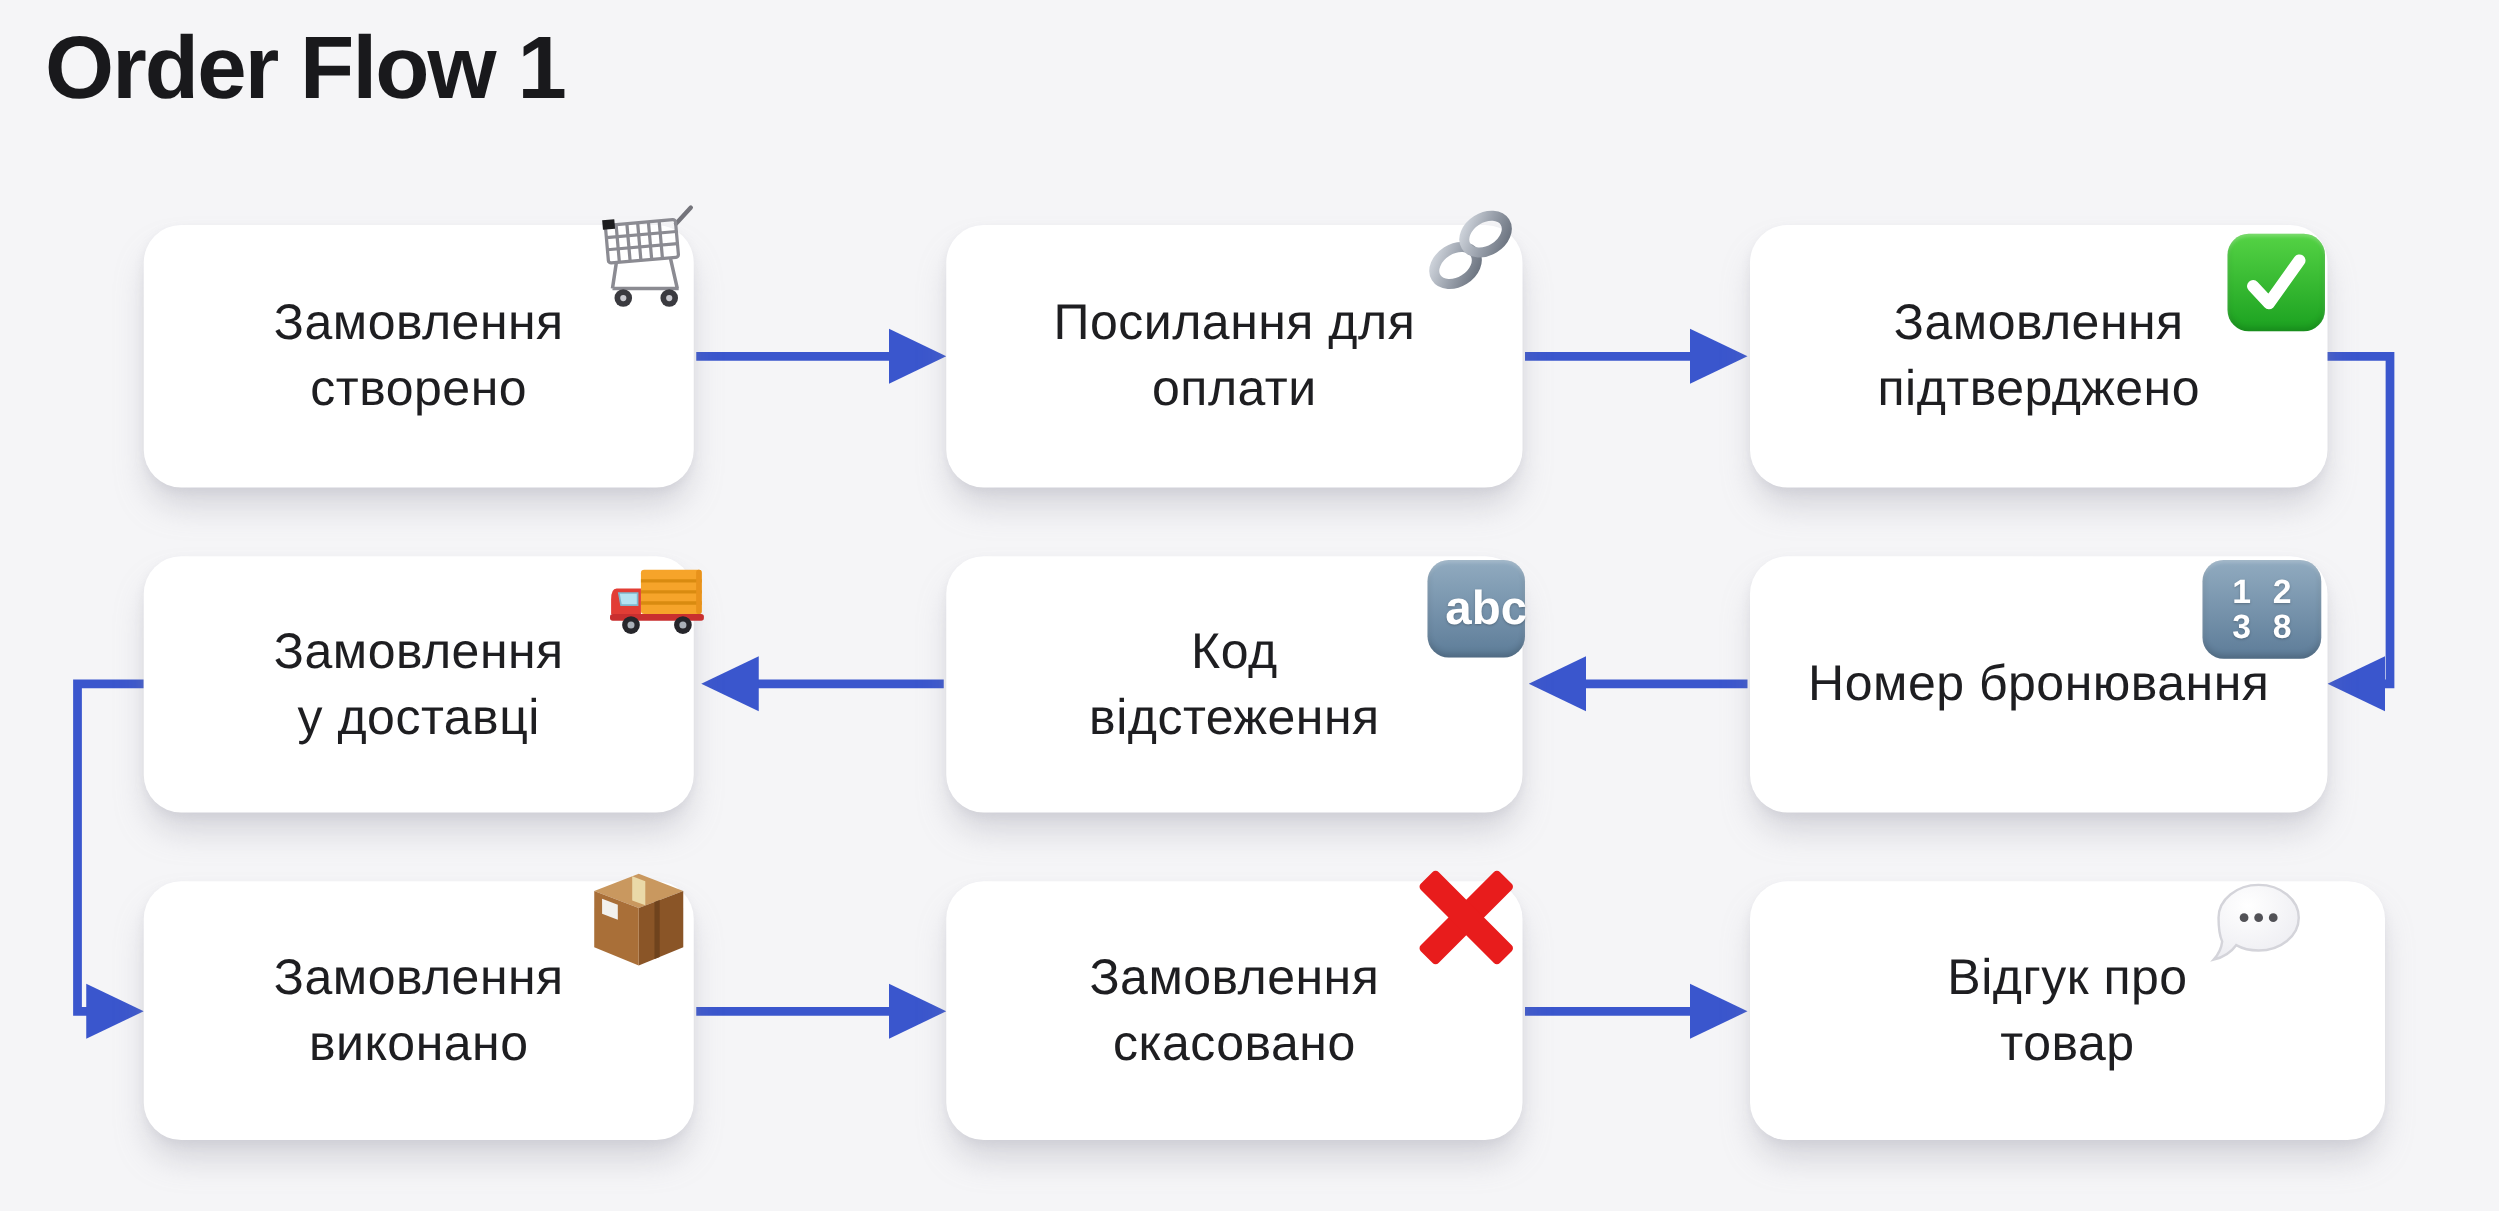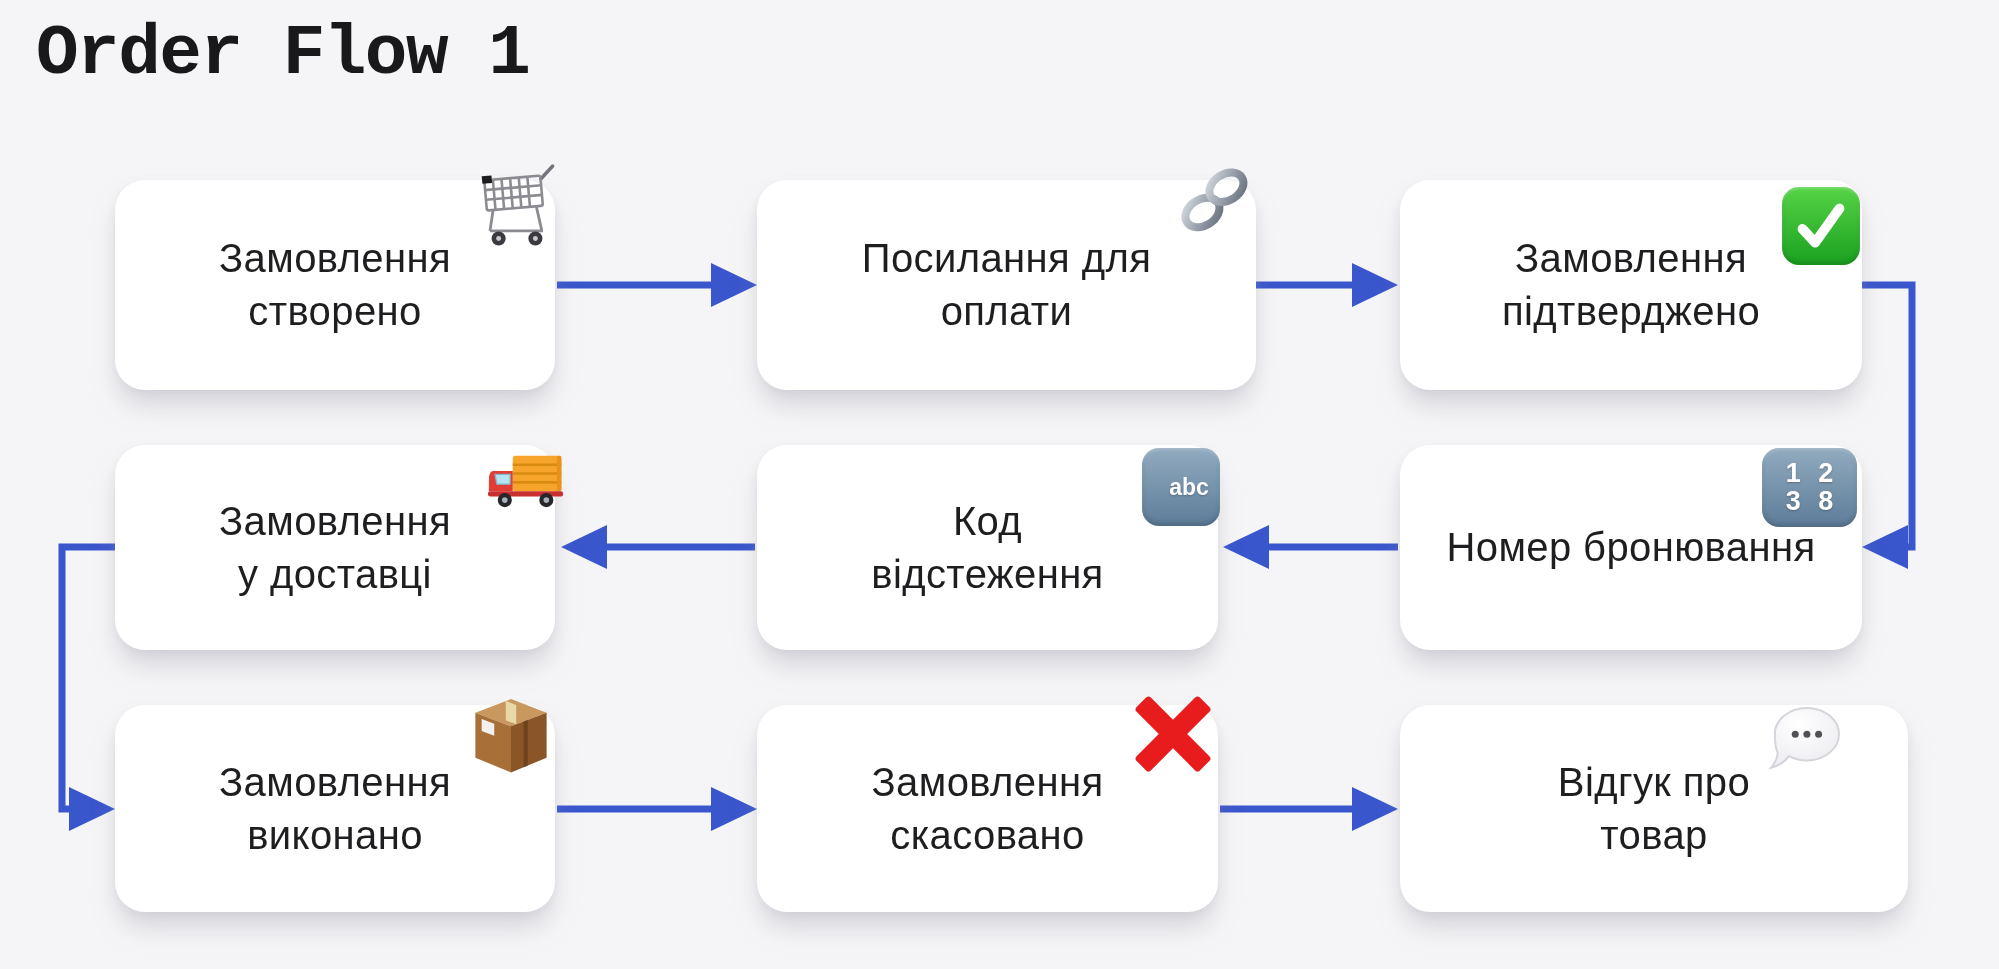--- a/index.html
+++ b/index.html
@@ -24,21 +24,20 @@
     background:var(--background);
   }
   .page-title{
     position:absolute;
     left:36px;
     top:14px;
     font-size:71px;
     font-weight:700;
     letter-spacing:-1.5px;
     color:var(--title);
-    font-family:Liberation Mono, monospace;
   }
   .arrows{
     position:absolute;
     left:0;top:0;
     width:1999px;height:969px;
     pointer-events:none;
   }
   .arrows path.flow-line{
     stroke:var(--arrow);
     stroke-width:7;
@@ -83,21 +82,21 @@
   }
   .badge-green{
     background:linear-gradient(180deg,#55d345 0%,#1ba120 100%);
     box-shadow:inset 0 -3px 5px rgba(0,0,0,0.14), inset 0 2px 3px rgba(255,255,255,0.25);
   }
   .badge-slate{
     background:linear-gradient(180deg,#91abc0 0%,#5d7c98 100%);
     box-shadow:inset 0 -3px 5px rgba(0,0,0,0.16), inset 0 2px 3px rgba(255,255,255,0.22);
   }
   .badge-abc-text{
-    font-size:23px;
+    font-size:38px;
     text-shadow:0 1px 2px rgba(0,0,0,0.25);
     margin-left:16px;
   }
   .badge-num-line{
     display:block;
     font-size:27px;
     line-height:1.02;
     letter-spacing:5px;
     padding-left:5px;
     text-shadow:0 1px 2px rgba(0,0,0,0.25);
@@ -142,21 +141,21 @@
           <path d="M15,43 L12,63 M55,41 L60,63 M12,63 H61"></path>
         </g>
         <circle cx="20" cy="70" r="6.5" fill="#3a3a3f"></circle>
           <circle cx="20" cy="70" r="2.3" fill="#c9c9cf"></circle>
         <circle cx="54" cy="70" r="6.5" fill="#3a3a3f"></circle>
           <circle cx="54" cy="70" r="2.3" fill="#c9c9cf"></circle>
       </svg>
     </div>
   </div>
 
-  <div class="node" style="left:757px;top:180px;width:499px;height:210px">
+  <div class="node" style="left:757px;top:180px;width:461px;height:210px">
     <span class="label">Посилання для
 оплати</span>
     <div class="icon" style="top:-18px;right:1px;width:80px;height:78px">
       <svg viewBox="0 0 70 66" xmlns="http://www.w3.org/2000/svg">
         <defs>
           <linearGradient id="lg-sil" x1="0" y1="0" x2="1" y2="1">
             <stop offset="0" stop-color="#d4d9e0"></stop>
             <stop offset="0.5" stop-color="#9aa1ac"></stop>
             <stop offset="1" stop-color="#676f7b"></stop>
           </linearGradient>

